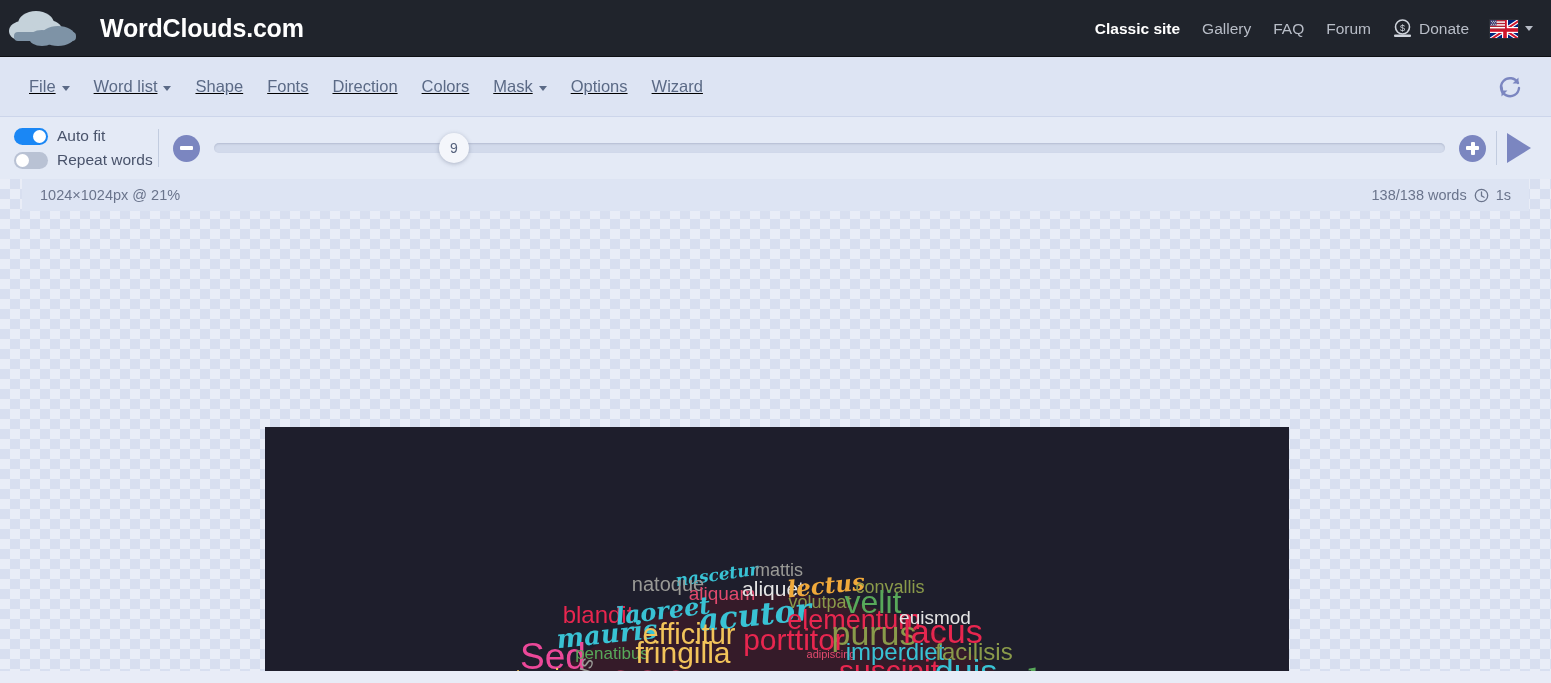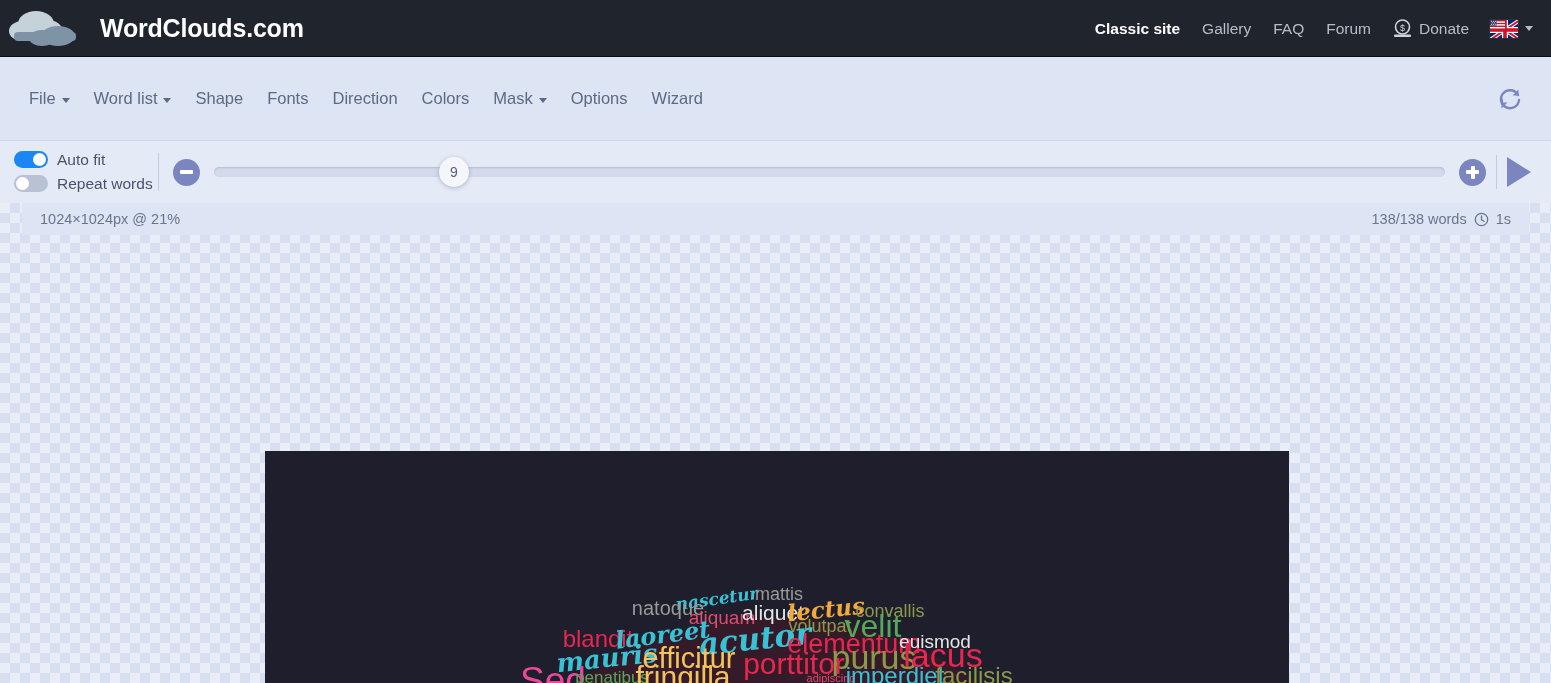--- a/index.html
+++ b/index.html
@@ -35,26 +35,27 @@
   .coin-icon { width:21px; height:21px; flex:0 0 auto; }
   .flag-wrap { display:flex; align-items:center; gap:6px; padding-left:10px; padding-right:4px; }
   .flag { width:30px; height:20px; position:relative; overflow:hidden; border:1px solid #2b2f36; flex:0 0 auto;}
   .caret-down {
     width:0;height:0;border-left:4.5px solid transparent;border-right:4.5px solid transparent;
     border-top:5px solid #b8bdc7;
   }
 
   
   .menubar {
-    height:84px; width:1551px;
+    height:60px; width:1551px;
     background:#dde4f3;
     display:flex; align-items:center;
     padding:0 22px;
     position:relative;
     border-bottom:1px solid #ccd5ea;
+    text-decoration:underline;
   }
   .menu-item {
     color:#5b6a86; font-size:16.5px;
     padding:6px 12px; display:flex; align-items:center; gap:6px;
     cursor:pointer; white-space:nowrap;
   }
   .menu-item:first-child { padding-left:7px; }
   .menu-caret {
     width:0;height:0;border-left:4px solid transparent;border-right:4px solid transparent;
     border-top:5px solid #5b6a86; margin-top:3px;
@@ -64,21 +65,21 @@
     width:26px; height:26px; cursor:pointer;
   }
 
   
   .toolbar {
     height:62px; width:1551px; background:#e4eaf6;
     display:flex; align-items:center; padding:0 14px;
     position:relative;
   }
   .toggles { display:flex; flex-direction:column; gap:6px; width:140px; flex:0 0 auto;}
-  .toggle-row { display:flex; align-items:flex-start; gap:9px; }
+  .toggle-row { display:flex; align-items:center; gap:9px; }
   .switch {
     width:34px; height:17px; border-radius:9px; position:relative; flex:0 0 auto;
     cursor:pointer;
   }
   .switch.on { background:#1a87f5; }
   .switch.off { background:#b9c2d4; }
   .switch .knob {
     position:absolute; top:2px; width:13px; height:13px; border-radius:50%;
     background:#ffffff;
   }

